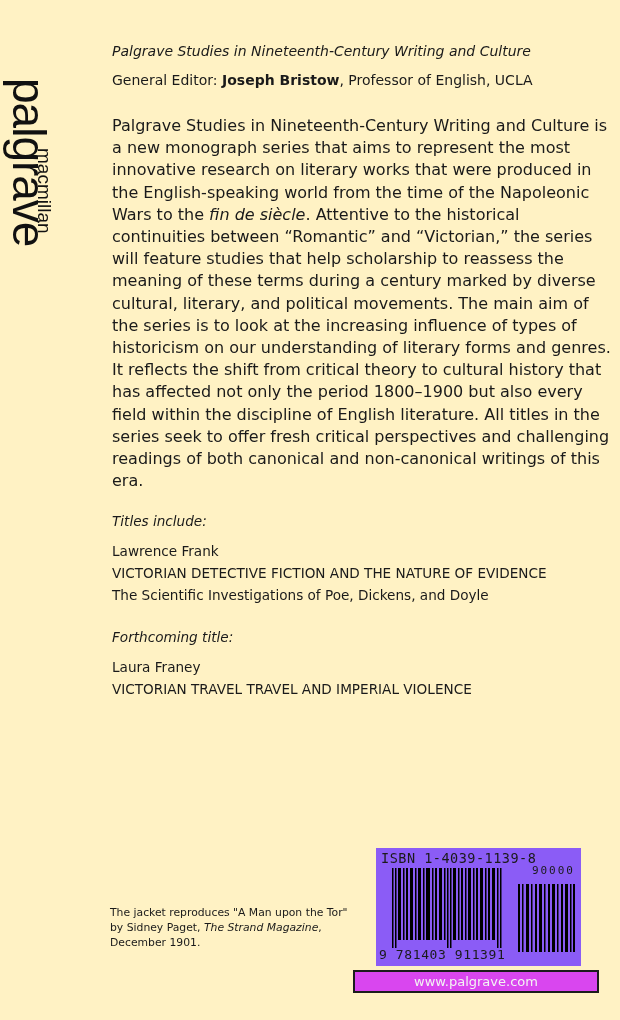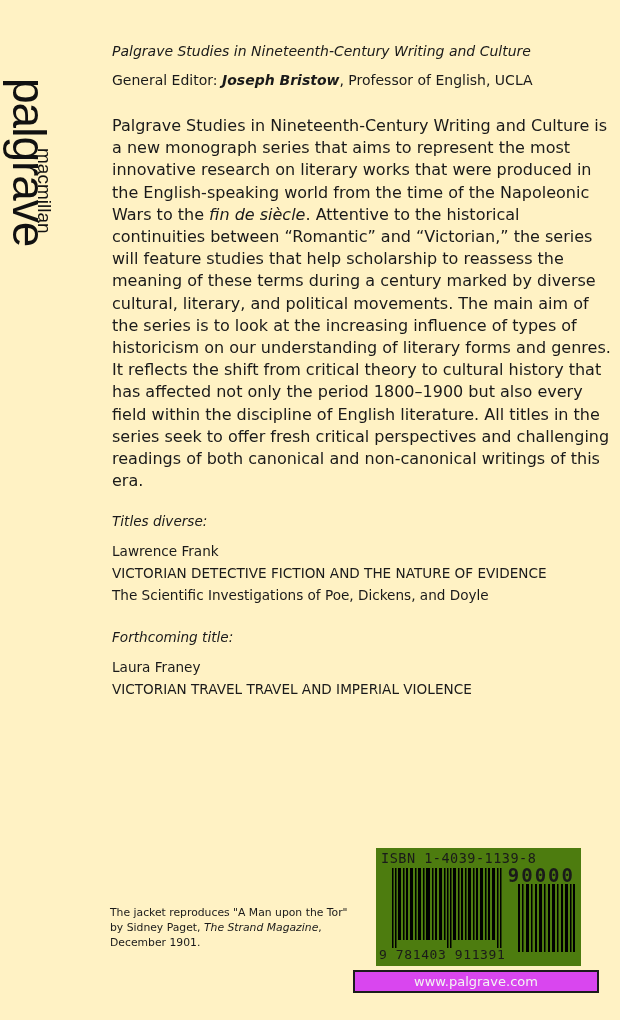--- a/index.html
+++ b/index.html
@@ -23,39 +23,39 @@
   }
   .logo-sub {
     position:absolute; left:40px; top:108px;
     transform-origin:0 0; transform:rotate(90deg);
     font-family:"Liberation Sans", sans-serif;
     font-size:19px; white-space:nowrap; line-height:1; color:#111;
   }
   .content { position:absolute; left:112px; top:40px; width:500px; font-size:13.6px; line-height:22px; }
   .series { font-style:italic; margin:0 0 7px 0; font-size:14px; }
   .editor { margin:0 0 24px 0; font-size:14px; }
-  .editor b { font-weight:bold;font-style:italic; }
+  .editor b { font-weight:bold; }
   .desc { margin:0 0 18px 0; font-size:16px; line-height:22.2px; }
   .section-label { font-style:italic; margin:0 0 8px 0; }
   .titles { margin:0 0 20px 0; line-height:22px; }
   .credit {
     position:absolute; left:110px; top:905px; width:240px;
     font-size:10.8px; line-height:15px;
   }
   .barcode-box {
     position:absolute; left:376px; top:848px; width:205px; height:118px;
-    background:#4d7c0f;
+    background:#8b5cf6;
   }
   .isbn-text {
     position:absolute; left:5px; top:2px;
     font-family:"DejaVu Sans Mono", monospace; font-size:13.5px; letter-spacing:0.5px;
   }
   .price-text {
     position:absolute; right:6px; top:16px;
-    font-family:"DejaVu Sans Mono", monospace; font-size:19px; letter-spacing:2px;font-weight:bold;
+    font-family:"DejaVu Sans Mono", monospace; font-size:11px; letter-spacing:2px;
   }
   .bars-main { position:absolute; left:16px; top:20px; width:112px; height:80px; }
   .bars-add { position:absolute; left:142px; top:36px; width:58px; height:68px; }
   .ean-text {
     position:absolute; left:3px; top:99px;
     font-family:"DejaVu Sans Mono", monospace; font-size:13px; letter-spacing:0.6px;text-align:right;
   }
   .web {
     position:absolute; left:353px; top:970px; width:246px; height:23px;
     background:#d946ef; border:2px solid #1c1c1c; box-sizing:border-box;
@@ -68,21 +68,21 @@
 <div class="logo">
   <div class="logo-main">palgrave</div>
   <div class="logo-sub">macmillan</div>
 </div>
 
 <div class="content">
   <p class="series">Palgrave Studies in Nineteenth-Century Writing and Culture</p>
   <p class="editor"><span>General Editor: </span><b>Joseph Bristow</b><span>, Professor of English, UCLA</span></p>
   <p class="desc"><span>Palgrave Studies in Nineteenth-Century Writing and Culture is a new monograph series that aims to represent the most innovative research on literary works that were produced in the English-speaking world from the time of the Napoleonic Wars to the </span><i>fin de siècle</i><span>. Attentive to the historical continuities between “Romantic” and “Victorian,” the series will feature studies that help scholarship to reassess the meaning of these terms during a century marked by diverse cultural, literary, and political movements. The main aim of the series is to look at the increasing influence of types of historicism on our understanding of literary forms and genres. It reflects the shift from critical theory to cultural history that has affected not only the period 1800–1900 but also every field within the discipline of English literature. All titles in the series seek to offer fresh critical perspectives and challenging readings of both canonical and non-canonical writings of this era.</span></p>
 
-  <p class="section-label"><i>Titles diverse</i><span>:</span></p>
+  <p class="section-label"><i>Titles include</i><span>:</span></p>
   <div class="titles">
     <div>Lawrence Frank</div>
     <div>VICTORIAN DETECTIVE FICTION AND THE NATURE OF EVIDENCE</div>
     <div>The Scientific Investigations of Poe, Dickens, and Doyle</div>
   </div>
 
   <p class="section-label"><i>Forthcoming title</i><span>:</span></p>
   <div class="titles">
     <div>Laura Franey</div>
     <div>VICTORIAN TRAVEL TRAVEL AND IMPERIAL VIOLENCE</div>

